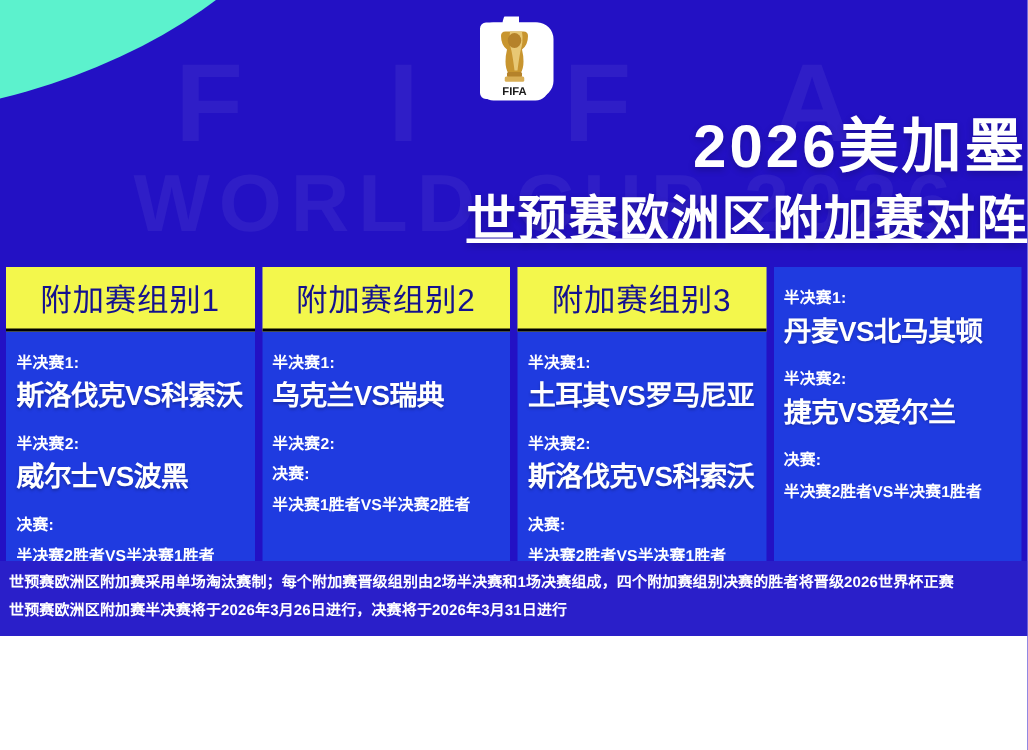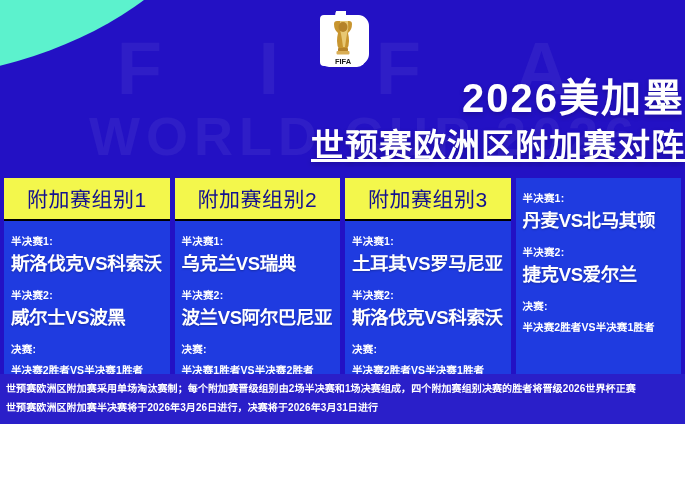--- a/index.html
+++ b/index.html
@@ -219,21 +219,20 @@
         <div class="final-text">半决赛2胜者VS半决赛1胜者</div>
       </div>
     </div>
 
     <div class="group-col">
       <div class="group-header">附加赛组别2</div>
       <div class="group-body">
         <div class="round-label">半决赛1:</div>
         <div class="match">乌克兰VS瑞典</div>
         <div class="round-label">半决赛2:</div>
-        <div class="match">波兰VS阿尔巴尼亚</div>
         <div class="round-label">决赛:</div>
         <div class="final-text">半决赛1胜者VS半决赛2胜者</div>
       </div>
     </div>
 
     <div class="group-col">
       <div class="group-header">附加赛组别3</div>
       <div class="group-body">
         <div class="round-label">半决赛1:</div>
         <div class="match">土耳其VS罗马尼亚</div>

